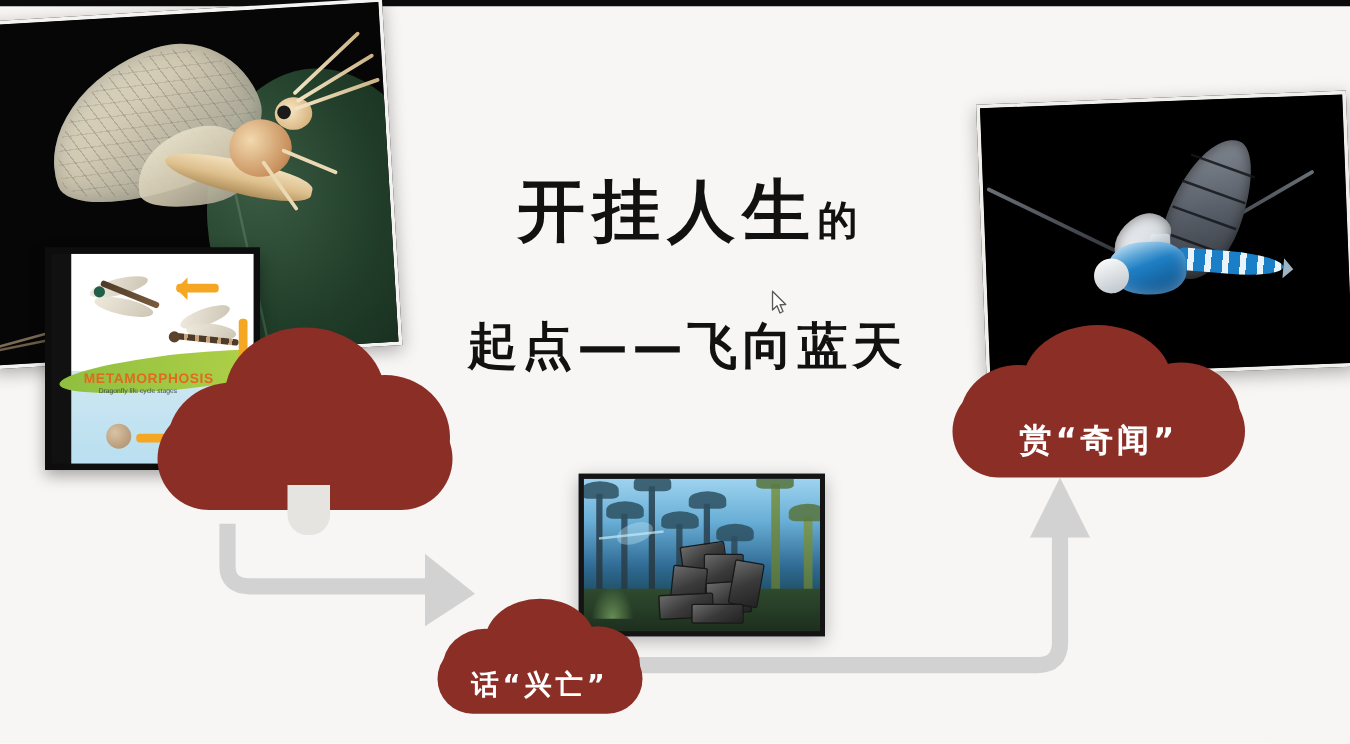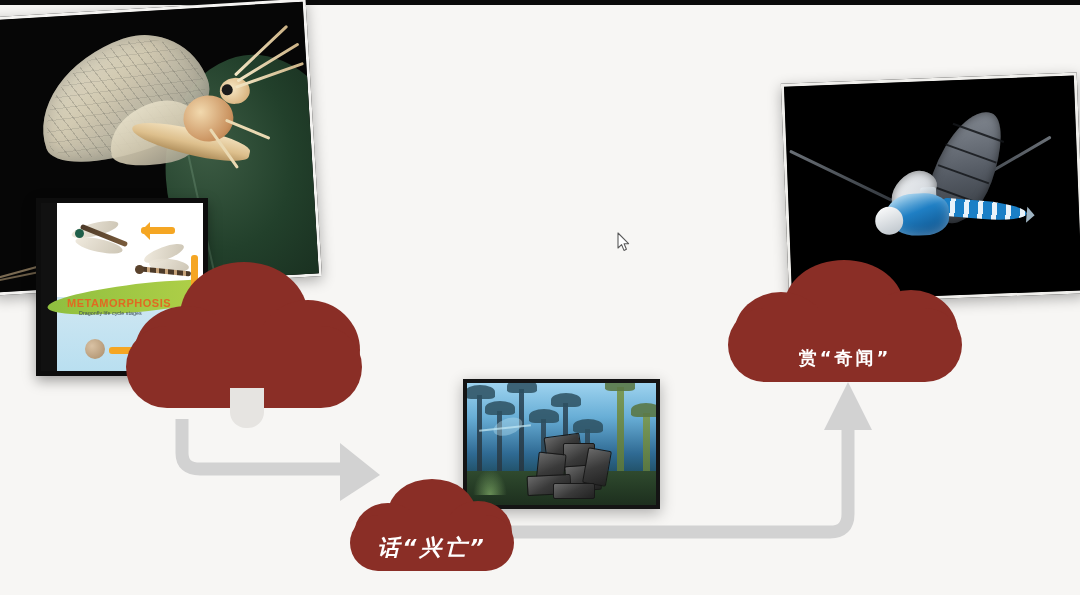--- a/index.html
+++ b/index.html
@@ -380,22 +380,22 @@
     border-radius:50%;
   }
   .cloud .cloud-label {
     position:relative;
     z-index:5;
   }
 
   #cloud-1 { left:126px; top:262px; width:236px; height:175px; font-size:27px; }
   #cloud-1 .cloud-label { margin-bottom:44px; }
   #cloud-2 { left:350px; top:479px; width:164px; height:116px; font-size:22px; }
-  #cloud-2 .cloud-label { margin-bottom:32px;font-style:italic; }
-  #cloud-3 { left:728px; top:260px; width:234px; height:140px; font-size:18px; }
+  #cloud-2 .cloud-label { margin-bottom:32px; }
+  #cloud-3 { left:762px; top:260px; width:234px; height:140px; font-size:26px; }
   #cloud-3 .cloud-label { margin-bottom:30px; }
 
   
   .arrow-svg {
     position:absolute;
     pointer-events:none;
   }
 
   
   #cursor {
@@ -522,20 +522,26 @@
   <svg class="arrow-svg" style="left:170px; top:415px;" width="250" height="130" viewBox="0 0 250 130">
     <path d="M 12 4 L 12 38 Q 12 54 30 54 L 182 54" stroke="#d2d2d2" stroke-width="13" fill="none" stroke-linecap="butt"></path>
     <path d="M 170 28 L 210 60 L 170 86 Z" fill="#d2d2d2"></path>
   </svg>
 
   <svg class="arrow-svg" style="left:420px; top:370px;" width="480" height="225" viewBox="0 0 480 225">
     <path d="M 10 162 L 410 162 Q 428 162 428 144 L 428 52" stroke="#d2d2d2" stroke-width="13" fill="none" stroke-linecap="butt"></path>
     <path d="M 404 60 L 428 12 L 452 60 Z" fill="#d2d2d2"></path>
   </svg>
 
+  <div id="title-wrap">
+    <div class="title-line1">
+      <span>开挂人生</span><span class="small">的</span>
+    </div>
+    <div class="title-line2">起点——飞向蓝天</div>
+  </div>
 
   <div id="cloud-1" class="cloud">
     <div class="bubble" style="left:54px;  top:0px;   width:128px; height:108px;"></div>
     <div class="bubble" style="left:8px;   top:44px;  width:104px; height:96px;"></div>
     <div class="bubble" style="left:130px; top:38px;  width:104px; height:100px;"></div>
     <div class="bubble" style="left:0px;   top:64px;  width:236px; height:82px; border-radius:44px;"></div>
     <div class="bubble" style="left:104px; top:126px; width:34px;  height:40px; border-radius:0 0 16px 16px; background:#e6e4e1;"></div>
   </div>
 
   <div id="cloud-2" class="cloud">

